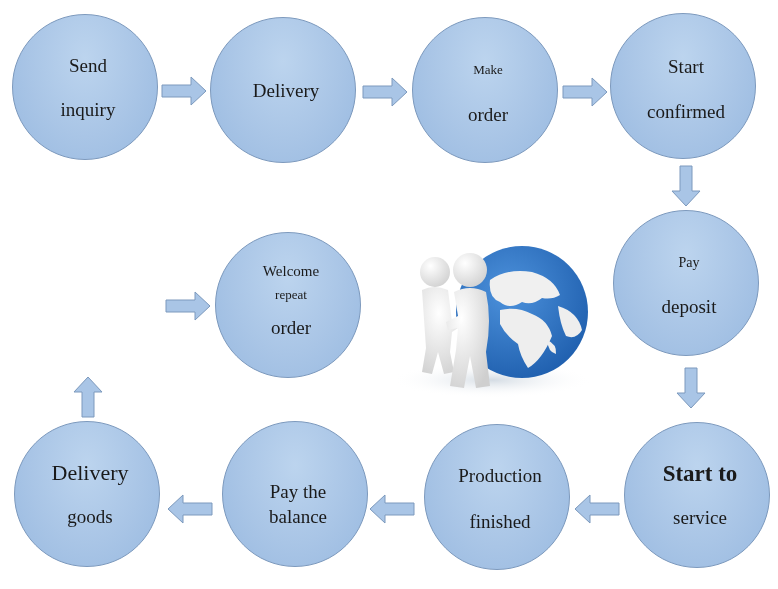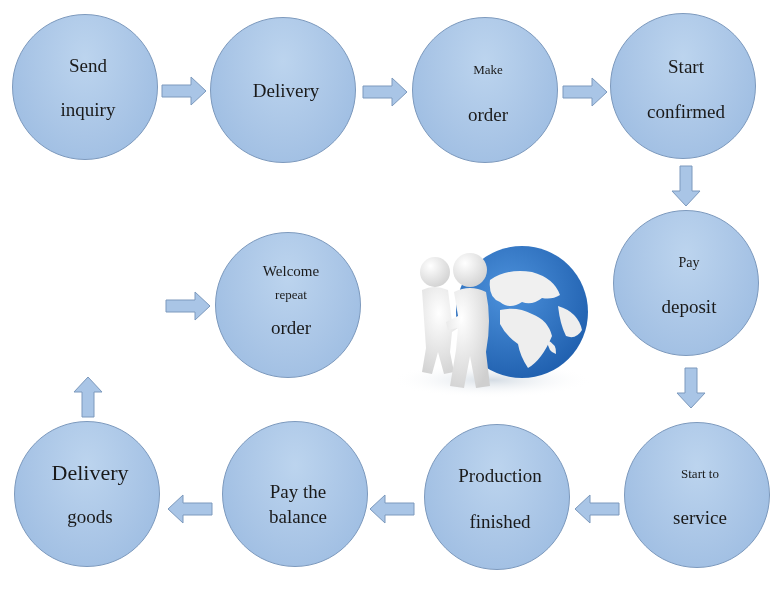--- a/index.html
+++ b/index.html
@@ -30,21 +30,21 @@
     </div>
     <div class="step" style="left: 610px; top: 13px; width: 146px; height: 146px;">
       <span class="line" style="font-size: 19px; line-height: 19px; top: 42.5px;">Start</span>
       <span class="line" style="font-size: 19px; line-height: 19px; top: 87.5px;">confirmed</span>
     </div>
     <div class="step" style="left: 613px; top: 210px; width: 146px; height: 146px;">
       <span class="line" style="font-size: 14px; line-height: 19px; top: 41.5px;">Pay</span>
       <span class="line" style="font-size: 19px; line-height: 19px; top: 85.5px;">deposit</span>
     </div>
     <div class="step" style="left: 624px; top: 422px; width: 146px; height: 146px;">
-      <span class="line" style="font-size: 13px; line-height: 19px; top: 40.5px;">Start to</span>
+      <span class="line" style="font-size: 23px; line-height: 19px; top: 40.5px; font-weight: bold;">Start to</span>
       <span class="line" style="font-size: 19px; line-height: 19px; top: 84.5px;">service</span>
     </div>
     <div class="step" style="left: 424px; top: 424px; width: 146px; height: 146px;">
       <span class="line" style="font-size: 19px; line-height: 19px; top: 40.5px;">Production</span>
       <span class="line" style="font-size: 19px; line-height: 19px; top: 86.5px;">finished</span>
     </div>
     <div class="step" style="left: 222px; top: 421px; width: 146px; height: 146px;">
       <span class="line" style="font-size: 19px; line-height: 19px; top: 40.5px; margin-top: 19px;">Pay the</span>
       <span class="line" style="font-size: 19px; line-height: 19px; top: 84.5px;">balance</span>
     </div>

